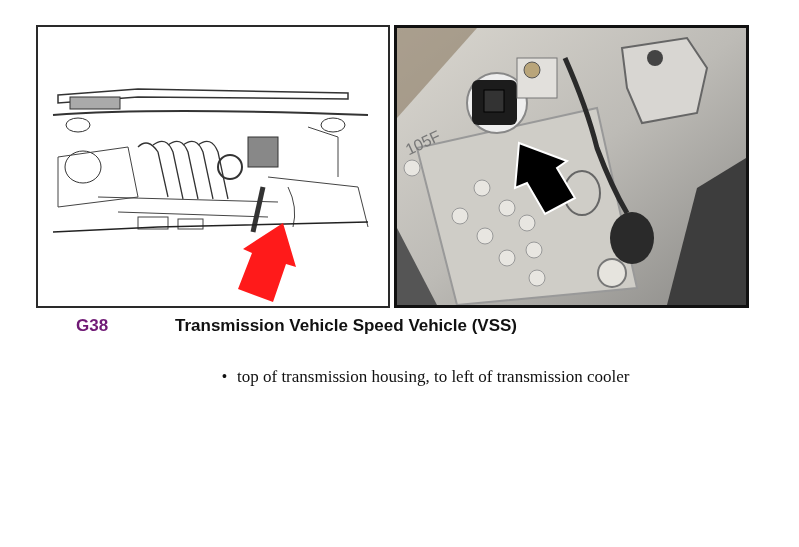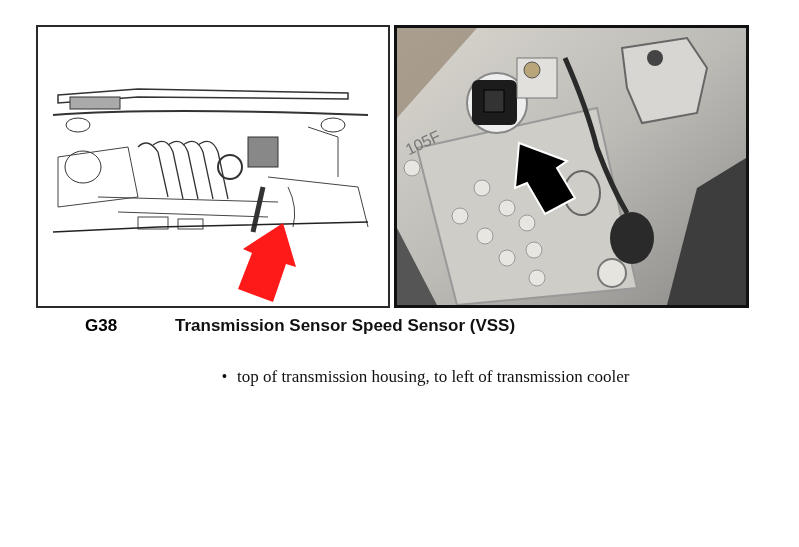--- a/index.html
+++ b/index.html
@@ -1,21 +1,21 @@
 <!DOCTYPE html>
 <html><head>
   <meta charset="utf-8">
   <style>
     html, body { margin: 0; padding: 0; background: #ffffff; }
     body { width: 799px; height: 547px; position: relative; overflow: hidden; font-family: "Liberation Sans", sans-serif; }
     .frame { position: absolute; box-sizing: border-box; border: 2px solid #1a1a1a; overflow: hidden; }
     #left-frame { left: 36px; top: 25px; width: 354px; height: 283px; background: #ffffff; border-color: #2a2a2a; }
     #right-frame { left: 394px; top: 25px; width: 355px; height: 283px; background: #b9b7b2; border: 3px solid #111; }
     .frame svg { position: absolute; left: 0; top: 0; width: 100%; height: 100%; }
-    #code { position: absolute; left: 76px; top: 316px; font-weight: bold; font-size: 17px; color: #000000; margin-left: 9px; }
+    #code { position: absolute; left: 76px; top: 316px; font-weight: bold; font-size: 17px; color: #701a75; }
     #title { position: absolute; left: 175px; top: 316px; font-weight: bold; font-size: 17px; color: #111; }
     #bullet-block { position: absolute; left: 222px; top: 366px; width: 470px; font-size: 17px; line-height: 21px; color: #111; }
     #bullet-dot { position: absolute; left: 0; top: 0; font-size: 14px; }
     #bullet-text { display: block; padding-left: 15px; text-indent: 0; font-family: Liberation Serif, serif; }
   </style>
 </head>
 <body>
 
 <div id="left-frame" class="frame">
   <svg viewBox="0 0 350 279">
@@ -104,18 +104,18 @@
       <circle cx="15" cy="140" r="8"></circle>
     </g>
 
     <g>
       <polygon points="122,115 170,133 160,140 178,170 148,186 130,155 118,160" fill="#000" stroke="#fff" stroke-width="2"></polygon>
     </g>
   </svg>
 </div>
 
 <div id="code">G38</div>
-<div id="title">Transmission Sensor Speed Sensor (VSS)</div>
+<div id="title">Transmission Vehicle Speed Vehicle (VSS)</div>
 
 <div id="bullet-block">
   <span id="bullet-dot">•</span>
   <span id="bullet-text">top of transmission housing, to left of transmission cooler</span>
 </div>
 
 </body></html>

